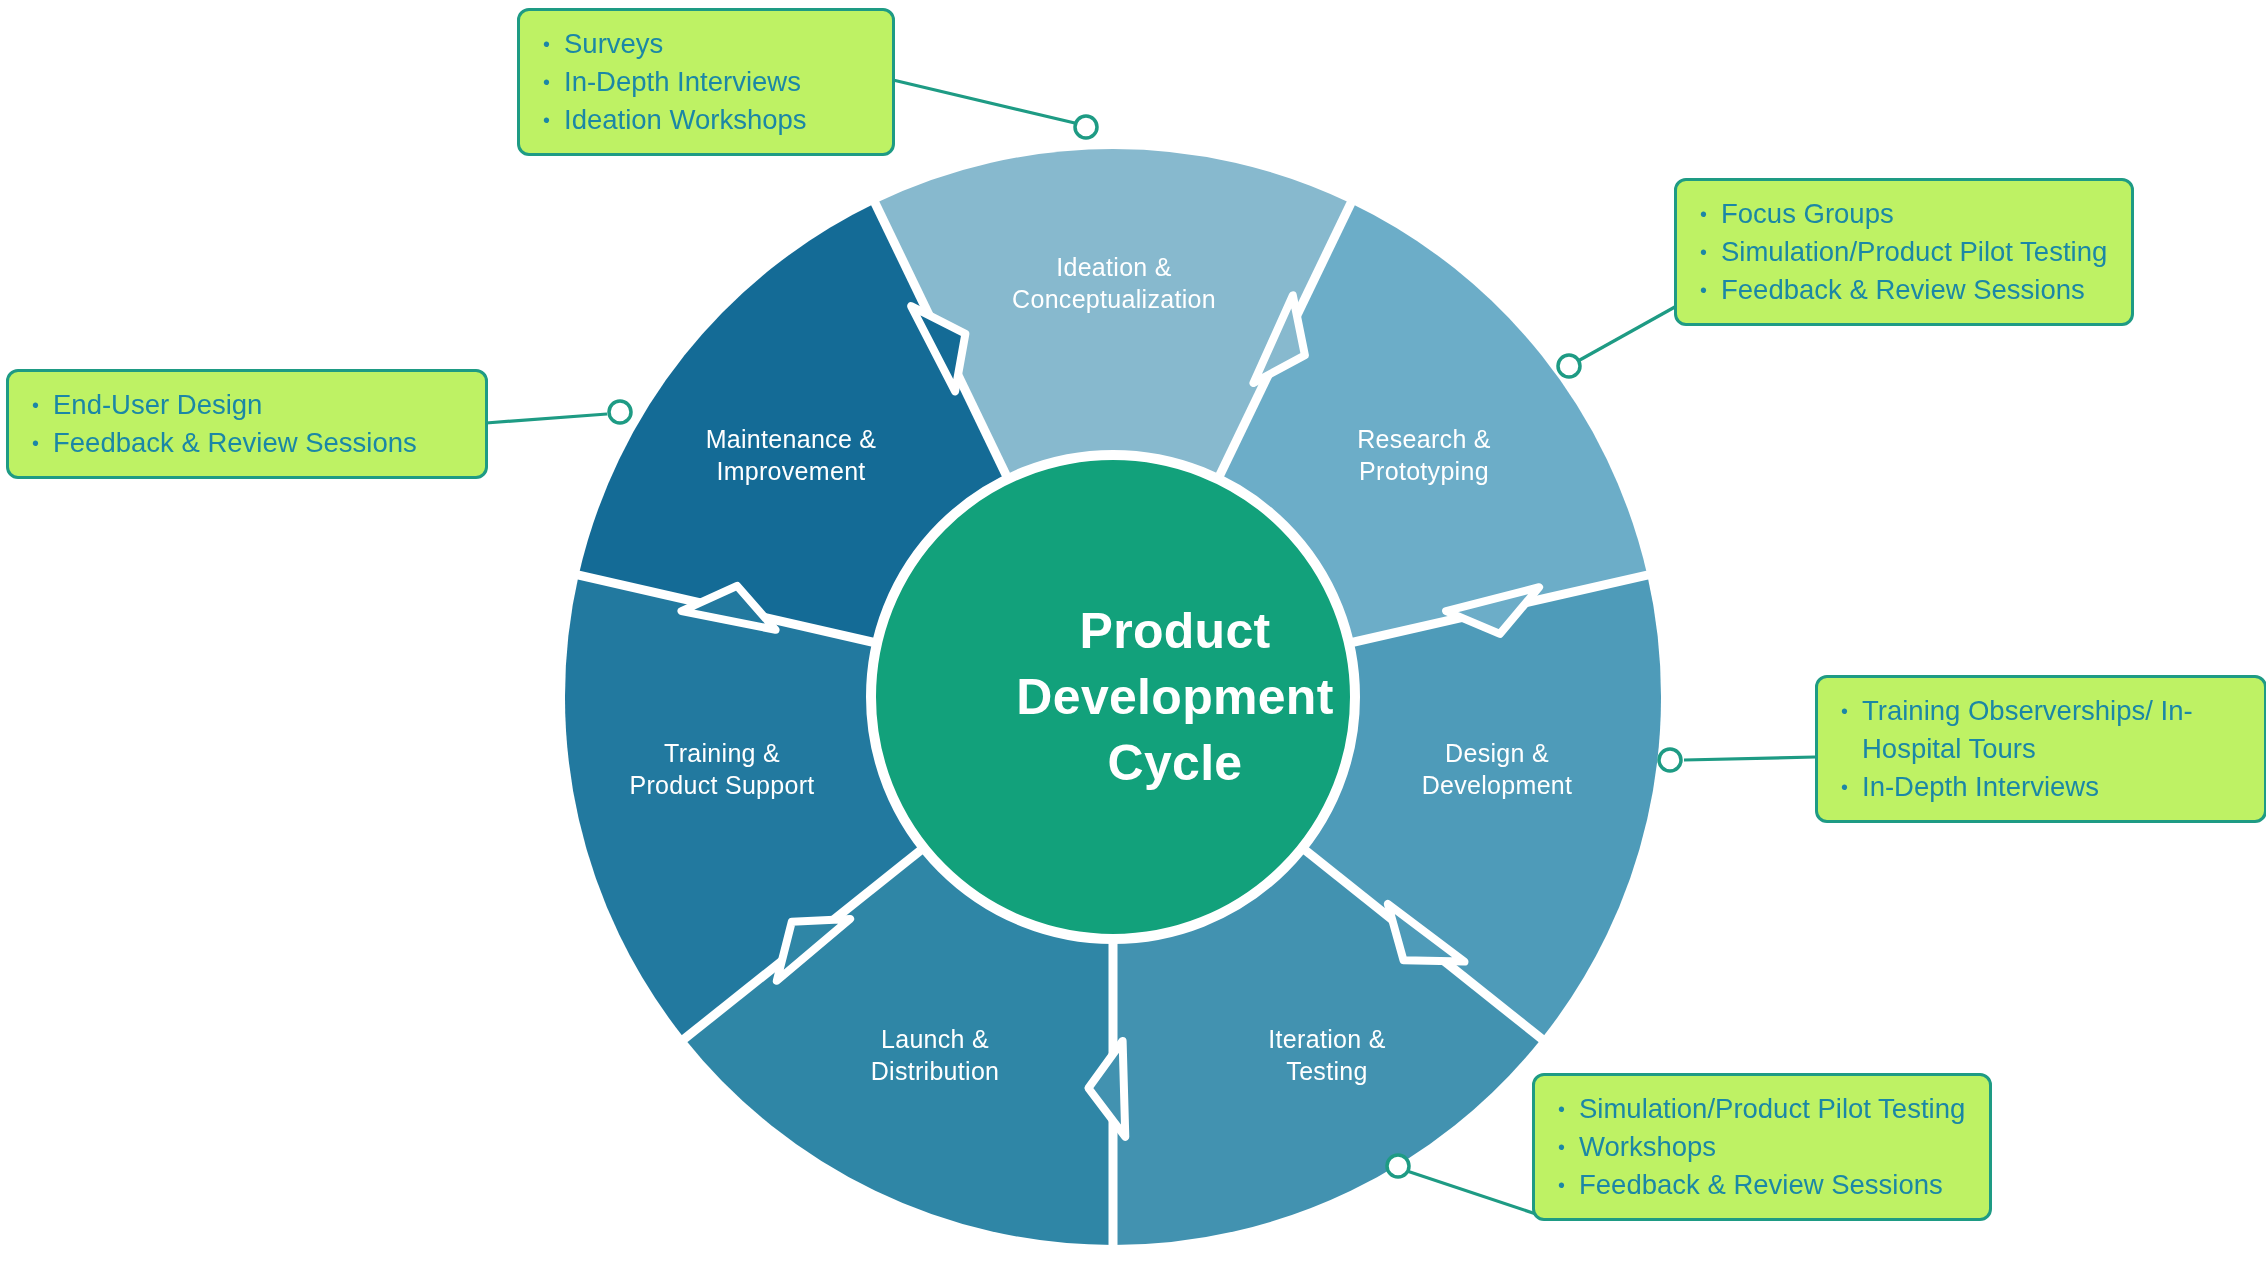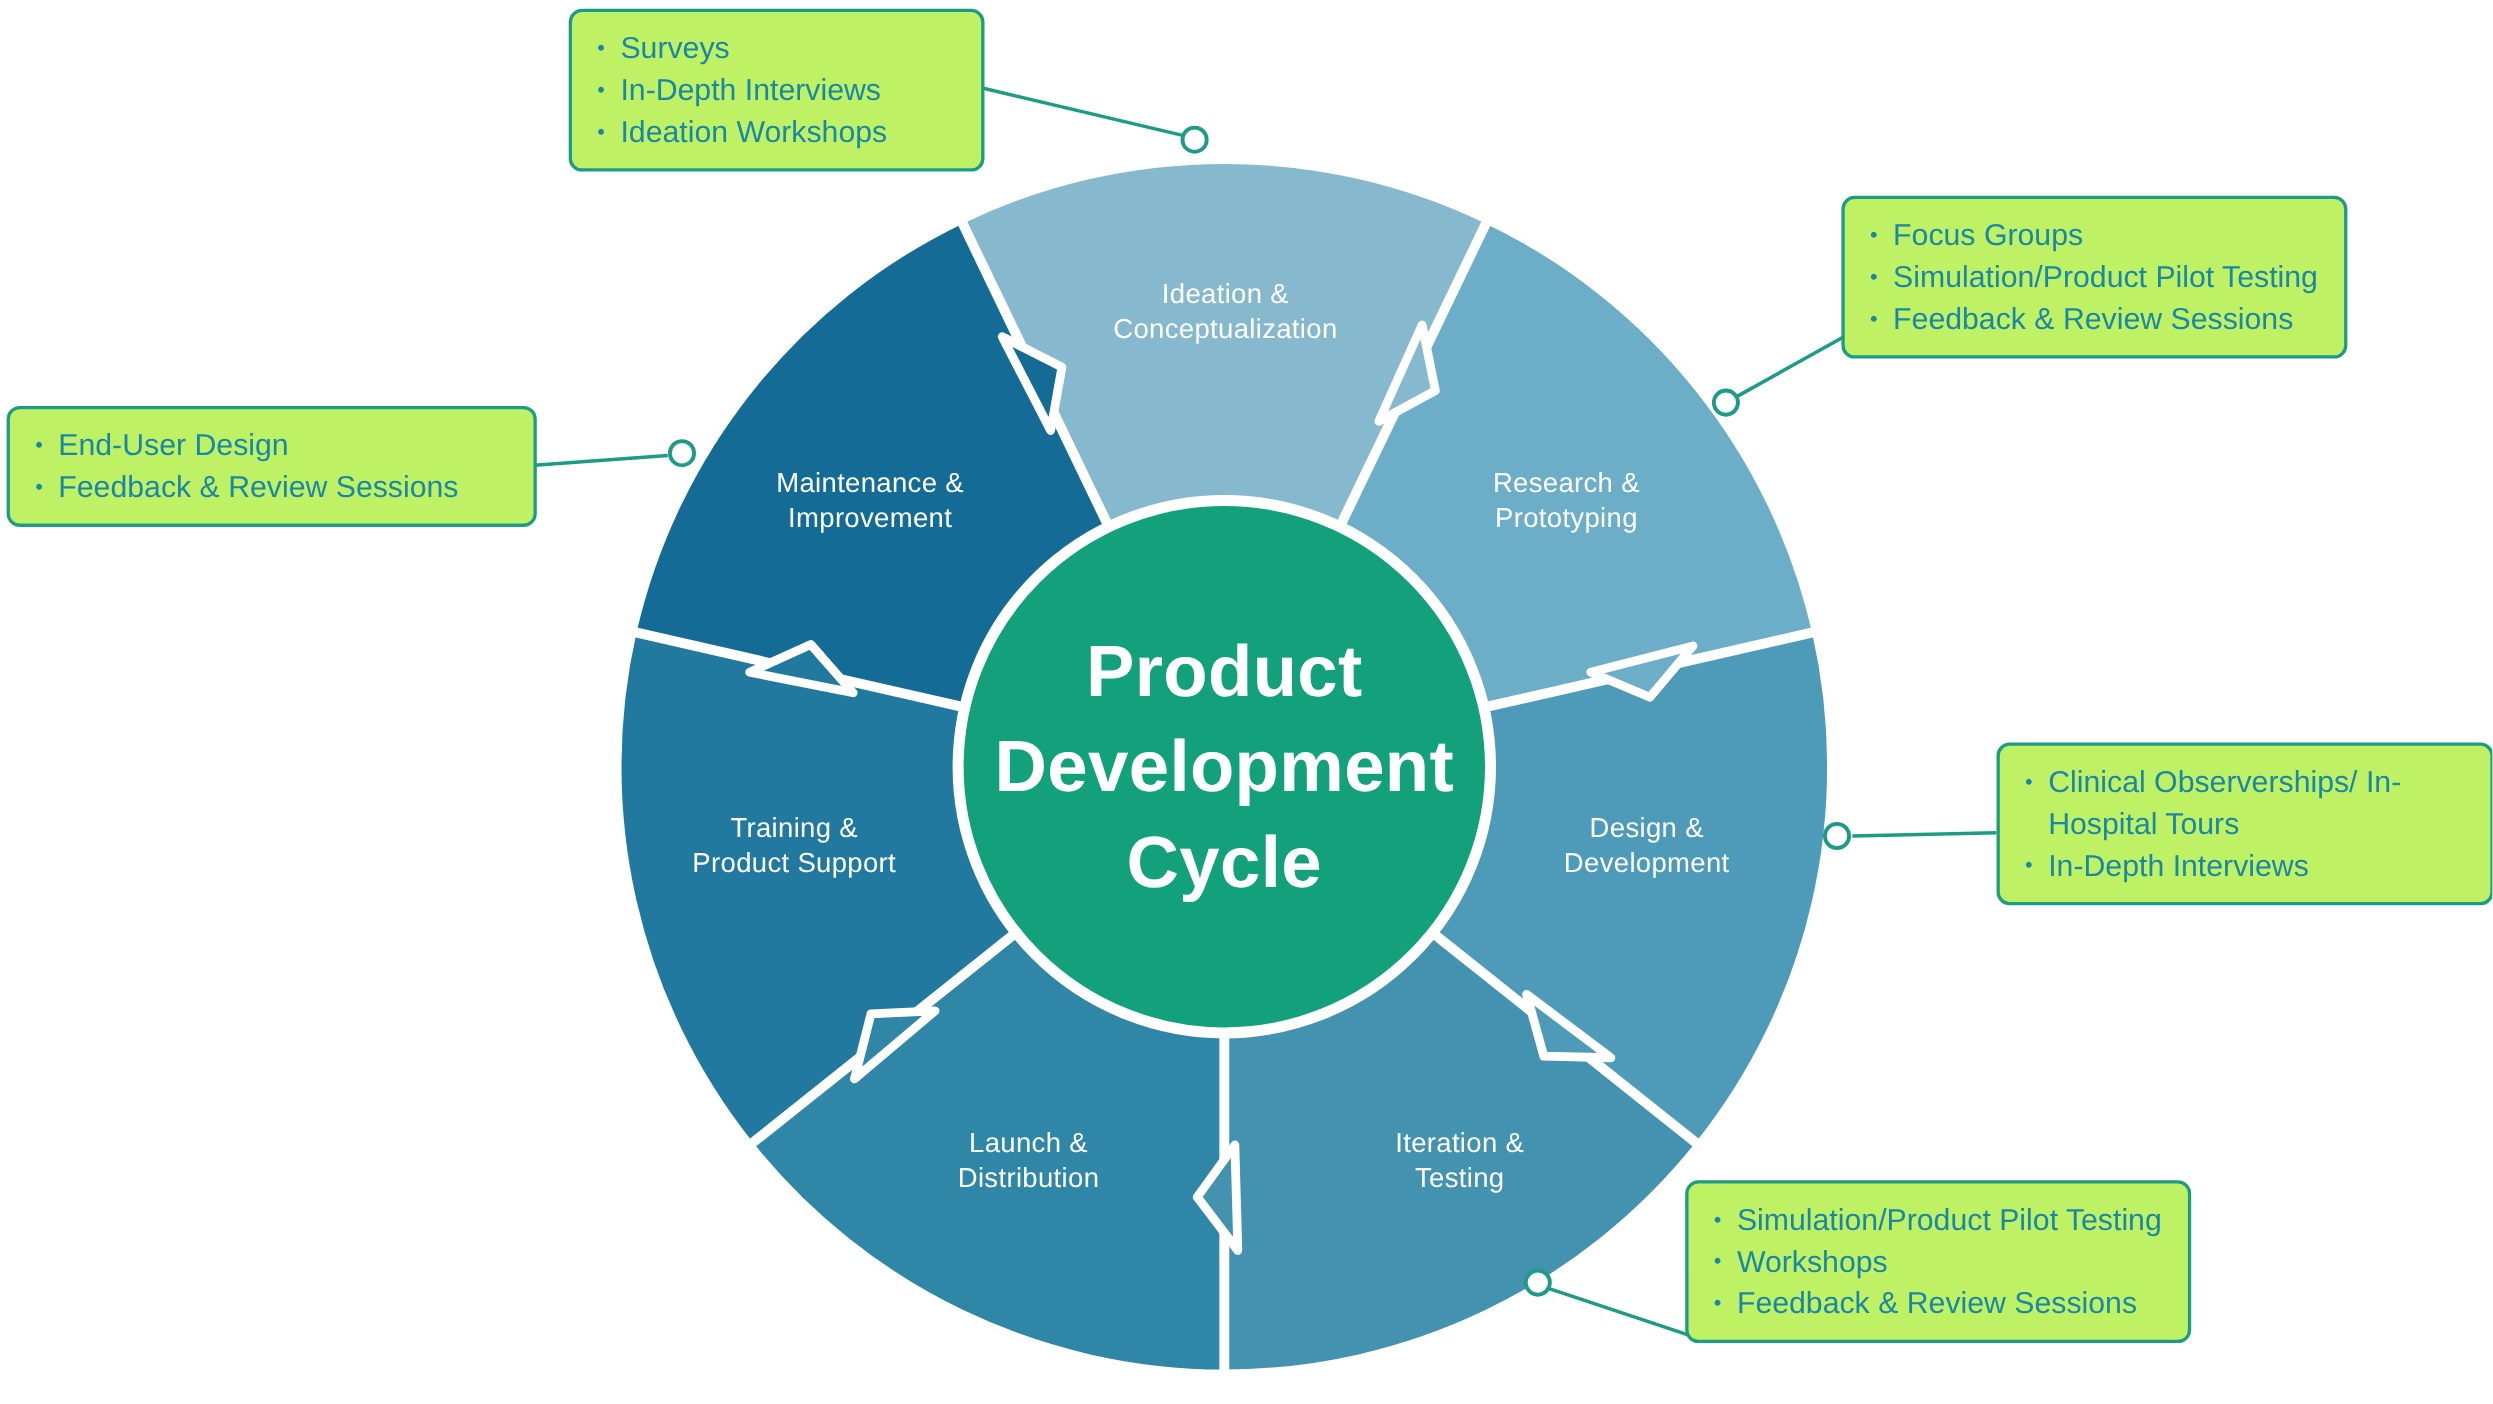--- a/index.html
+++ b/index.html
@@ -21,26 +21,26 @@
     font-weight: normal;
     font-size: 25px;
     line-height: 1.28;
     text-align: center;
     white-space: pre-line;
     letter-spacing: 0.3px;
   }
 
   .center-label {
     position: absolute;
-    left: 1113px;
+    left: 1175px;
     top: 697px;
     transform: translate(-50%, -50%);
     color: #ffffff;
     font-weight: bold;
-    font-size: 66px;
+    font-size: 50px;
     line-height: 1.32;
     text-align: center;
     white-space: pre-line;
     letter-spacing: 0.3px;
   }
 
   .callout {
     position: absolute;
     background: #bef264;
     border: 3px solid var(--c-border, #1e9b84);
@@ -144,21 +144,21 @@
 
   <div class="callout" style="left:6px; top:369px; min-width:482px;">
     <ul>
       <li>End-User Design</li>
       <li>Feedback &amp; Review Sessions</li>
     </ul>
   </div>
 
   <div class="callout" style="left:1815px; top:675px; width:452px;">
     <ul>
-      <li class="wrap">Clinical Observerships/ In-Hospital Tours</li>
+      <li class="wrap">Training Observerships/ In-Hospital Tours</li>
       <li>In-Depth Interviews</li>
     </ul>
   </div>
 
   <div class="callout" style="left:1532px; top:1073px;">
     <ul>
       <li>Simulation/Product Pilot Testing</li>
       <li>Workshops</li>
       <li>Feedback &amp; Review Sessions</li>
     </ul>

